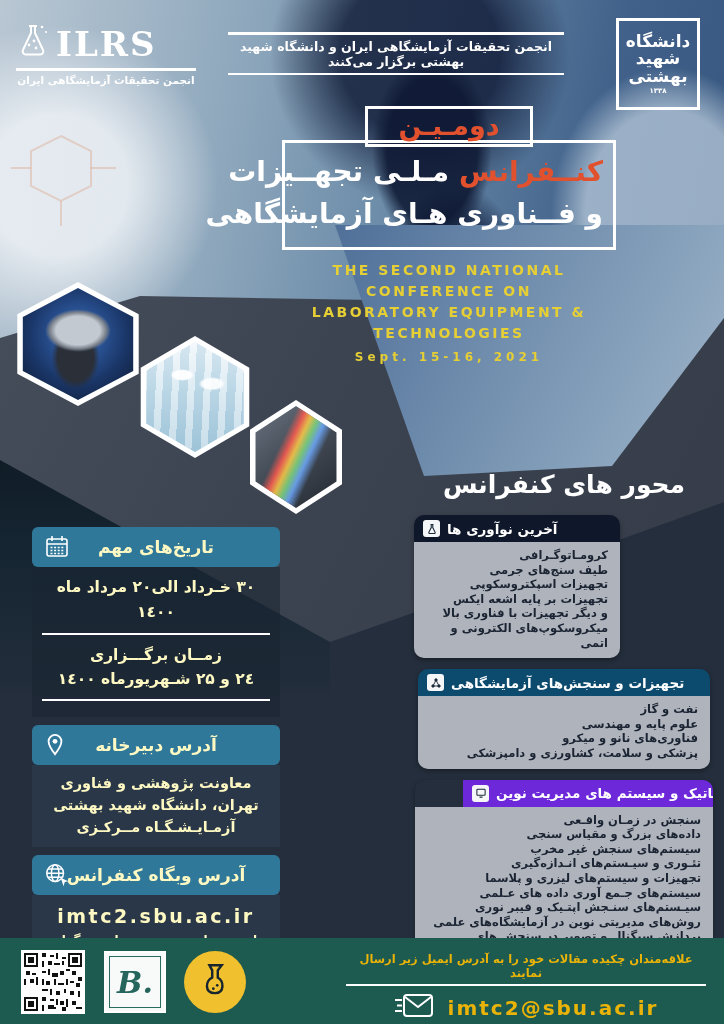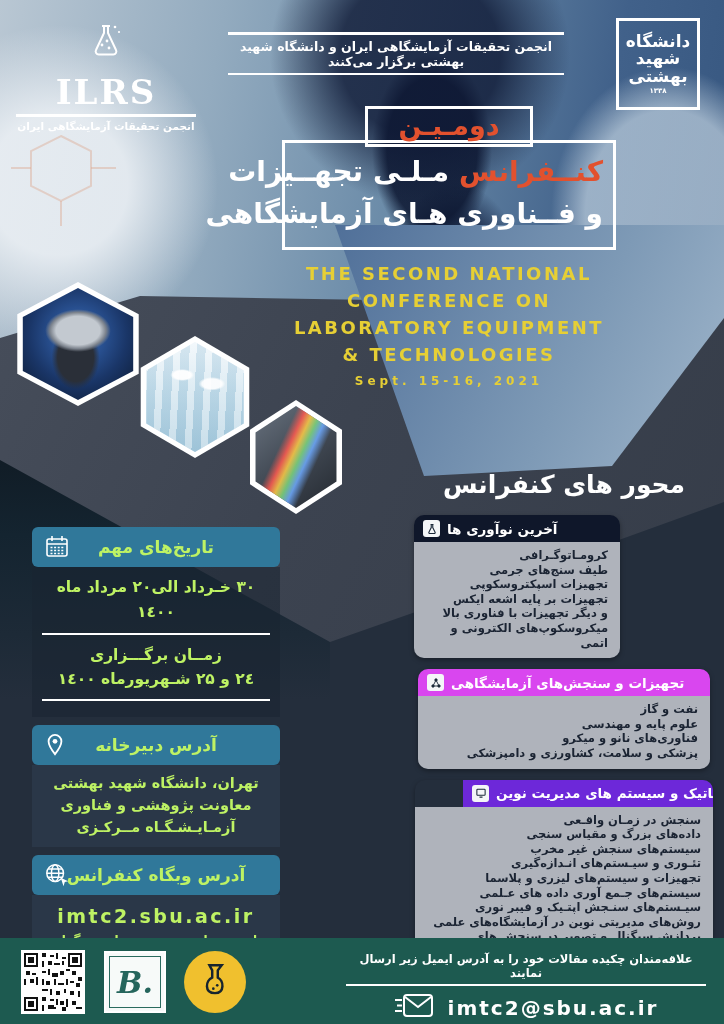--- a/index.html
+++ b/index.html
@@ -40,62 +40,62 @@
       radial-gradient(ellipse 18px 9px at 66% 38%, rgba(255,255,255,.9) 0 55%, transparent 75%),
       repeating-linear-gradient(93deg, rgba(255,255,255,.45) 0 7px, rgba(160,195,215,.25) 7px 16px),
       linear-gradient(180deg,#e9f3f9 0%,#c2dcea 45%,#9cc3d8 100%);}
   .hex3{left:246px;top:400px;width:100px;height:114px;}
   .hex3 .hex-in{background:
       linear-gradient(115deg, transparent 34%, rgba(255,90,80,.85) 41%, rgba(255,205,70,.85) 47%, rgba(130,225,130,.8) 53%, rgba(110,170,255,.85) 59%, transparent 67%),
       linear-gradient(140deg,#6a7480 0%,#454d58 45%,#23282f 100%);}
 
   
   .ilrs{left:16px;top:22px;width:180px;color:#fff;}
-  .ilrs-row{display:flex;align-items:center;gap:6px;flex-direction:column;}
+  .ilrs-row{display:flex;align-items:center;gap:6px;}
   .ilrs-acronym{font-family:"DejaVu Serif","Liberation Serif",serif;font-weight:bold;font-size:34px;letter-spacing:2px;}
   .ilrs-rule{height:3px;background:#fff;margin:2px 0 3px;}
   .ilrs-name{direction:rtl;text-align:center;font-size:10.5px;font-weight:bold;}
   .org-banner{left:228px;top:32px;width:336px;color:#fff;text-align:center;}
   .org-rule{height:2.5px;background:#fff;}
   .org-text{direction:rtl;font-size:12.5px;font-weight:bold;padding:4px 0;}
   .sbu{left:616px;top:18px;width:84px;height:92px;border:3px solid #fff;box-sizing:border-box;
        color:#fff;direction:rtl;text-align:center;display:flex;flex-direction:column;justify-content:center;}
   .sbu div{font-weight:bold;font-size:17px;line-height:1.02;letter-spacing:1px;}
   .sbu .sbu-small{font-size:7px;letter-spacing:3px;margin-top:3px;}
 
   
   .title-block{left:282px;top:106px;width:334px;text-align:center;color:#fff;}
   .ordinal-box{display:inline-block;border:3px solid #fff;padding:1px 30px 3px;
     font-size:27px;font-weight:bold;color:#e2512e;direction:rtl;}
   .main-box{border:3px solid #fff;margin-top:-7px;padding:8px 10px 12px;direction:rtl;}
   .main-box .t-line{font-size:28px;font-weight:bold;line-height:1.5;white-space:nowrap;}
   .hl{color:#e2512e;margin-top:32px;}
   .en-lines{margin-top:10px;color:#e6cf35;font-weight:bold;}
-  .en-lines .en{font-size:18px;letter-spacing:2.5px;line-height:1.5;}
+  .en-lines .en{font-size:14px;letter-spacing:2.5px;line-height:1.5;}
   .en-lines .en-date{font-size:12px;letter-spacing:4px;margin-top:6px;}
 
   
   .topics{right:10px;top:470px;width:300px;direction:rtl;}
   .topics-heading{color:#fff;font-size:25px;font-weight:bold;text-align:center;margin:0 0 16px;}
   .tbox{border-radius:10px;overflow:hidden;margin:0 auto 11px;box-shadow:0 2px 5px rgba(0,0,0,.35);}
   .tbox-head{display:flex;flex-direction:row;align-items:center;gap:7px;direction:ltr;
     padding:5px 9px;color:#fff;font-weight:bold;font-size:13.5px;}
   .tbox-head .ttl{direction:rtl;white-space:nowrap;}
   .mini-ic{width:17px;height:17px;background:#f4f6f8;border-radius:3px;flex:0 0 auto;
     display:flex;align-items:center;justify-content:center;}
   .tbox-body{background:#afb3bb;padding:6px 12px 8px;color:#1b2433;font-weight:bold;
     font-size:11.5px;line-height:1.27;text-align:right;}
   .tbox1{width:206px;margin-left:0;margin-right:auto;direction:ltr;}
   .tbox1 .tbox-body{direction:rtl;}
   .tbox1 .tbox-head{background:#0f172a;}
-  .tbox2{width:292px;}.tbox2 .tbox-head{background:#d946ef;}
+  .tbox2{width:292px;}.tbox2 .tbox-head{background:#0c4a6e;}
   .tbox3{width:298px;}.tbox3 .tbox-head{background:#6d28d9;margin-left:48px;}
 
   
-  .left-col{left:32px;top:527px;width:248px;direction:rtl;color:#bef264;}
+  .left-col{left:32px;top:527px;width:248px;direction:rtl;color:#fef9c3;}
   .bar{position:relative;height:40px;background:#30789a;border-radius:6px;
     display:flex;align-items:center;justify-content:center;font-size:17px;font-weight:bold;margin-bottom:0;}
   .bar .bar-ic{position:absolute;left:12px;top:50%;transform:translateY(-50%);display:flex;}
   .panel{background:rgba(26,37,50,.55);padding:8px 6px;text-align:center;}
   .panel-solid{background:rgba(44,59,76,.75);}
   .d-label{font-size:15.5px;font-weight:bold;line-height:1.55;}
   .d-value{font-size:15.5px;font-weight:bold;line-height:1.6;}
   .hrline{height:2px;background:#fff;margin:8px 4px;}
   .addr-line{font-size:14.5px;font-weight:bold;line-height:1.5;}
   .url{direction:ltr;font-size:19px;font-weight:bold;letter-spacing:2.5px;line-height:1.45;}
@@ -105,21 +105,21 @@
   
   .footer{left:0;top:938px;width:724px;height:86px;background:#1d5a50;}
   .qr{left:21px;top:12px;width:64px;height:64px;background:#fff;padding:3px;box-sizing:border-box;}
   .blogo{left:104px;top:13px;width:62px;height:62px;background:#f7faf9;border:2px solid #fff;
     box-sizing:border-box;display:flex;align-items:center;justify-content:center;}
   .blogo-inner{width:50px;height:50px;border:1px solid #2a6b5f;display:flex;align-items:center;justify-content:center;
     font-family:"DejaVu Serif","Liberation Serif",serif;font-style:italic;font-weight:bold;
     font-size:30px;color:#25655c;}
   .ylogo{left:184px;top:13px;width:62px;height:62px;border-radius:50%;background:#f0c02e;
     display:flex;align-items:center;justify-content:center;}
-  .foot-right{right:18px;top:14px;width:360px;direction:rtl;color:#ffffff;text-align:center;}
+  .foot-right{right:18px;top:14px;width:360px;direction:rtl;color:#eab308;text-align:center;}
   .foot-note{font-size:11.5px;font-weight:bold;}
   .foot-rule{height:2px;background:#fff;margin:4px 0 7px;}
   .email-row{display:flex;direction:ltr;align-items:center;justify-content:center;gap:14px;}
   .email{font-size:20px;font-weight:bold;letter-spacing:2px;direction:ltr;}
 </style>
 </head>
 <body>
 
 <div class="poster">
 
@@ -278,22 +278,22 @@
     <div class="bar">
       <span>آدرس دبیرخانه</span>
       <span class="bar-ic">
         <svg width="22" height="26" viewBox="0 0 24 26" fill="none" stroke="#fff" stroke-width="2">
           <path d="M12 2C8.1 2 5 5.1 5 9c0 5.2 7 14 7 14s7-8.8 7-14c0-3.9-3.1-7-7-7z"></path>
           <circle cx="12" cy="9" r="2.6" fill="#fff" stroke="none"></circle>
         </svg>
       </span>
     </div>
     <div class="panel panel-solid">
+      <div class="addr-line">معاونت پژوهشی و فناوری</div>
       <div class="addr-line">تهران، دانشگاه شهید بهشتی</div>
-      <div class="addr-line">معاونت پژوهشی و فناوری</div>
       <div class="addr-line">آزمـایـشـگـاه مــرکـزی</div>
     </div>
 
     <div class="gap8"></div>
     <div class="bar">
       <span>آدرس وبگاه کنفرانس</span>
       <span class="bar-ic">
         <svg width="26" height="26" viewBox="0 0 28 28" fill="none" stroke="#fff" stroke-width="1.6">
           <circle cx="12" cy="12" r="9"></circle>
           <ellipse cx="12" cy="12" rx="4" ry="9"></ellipse>

